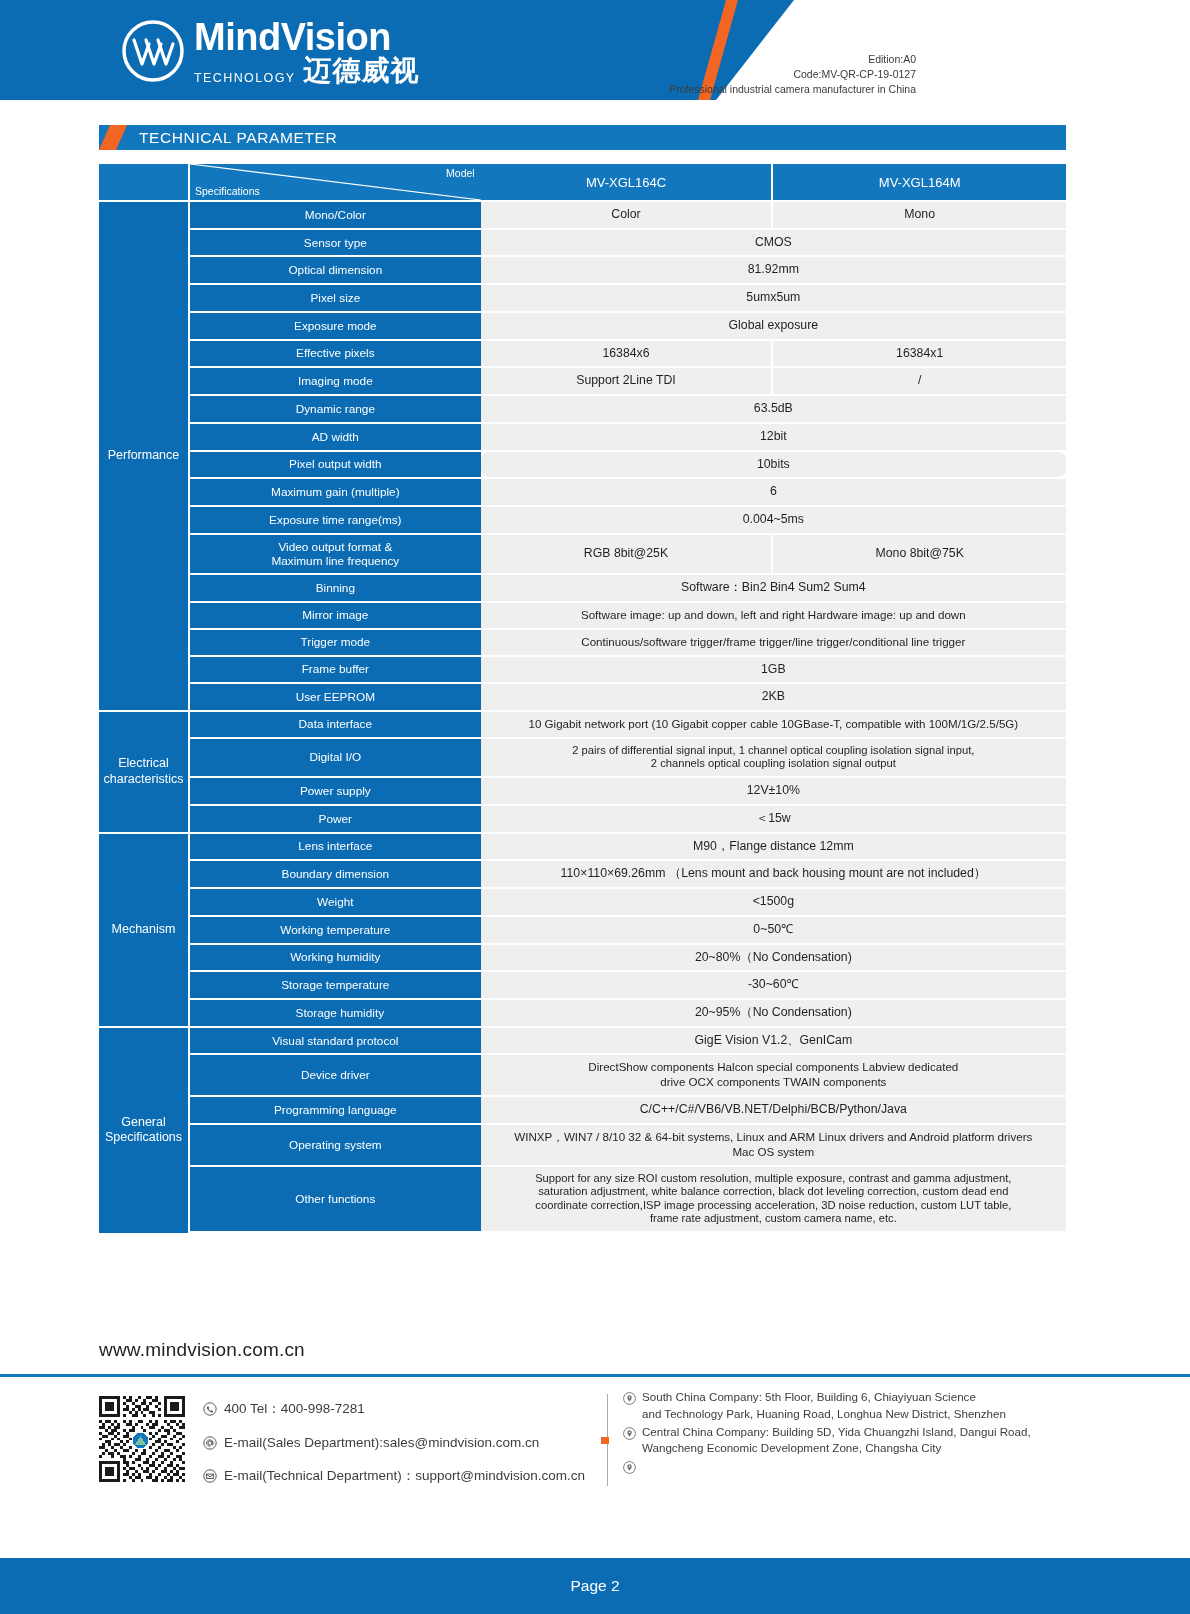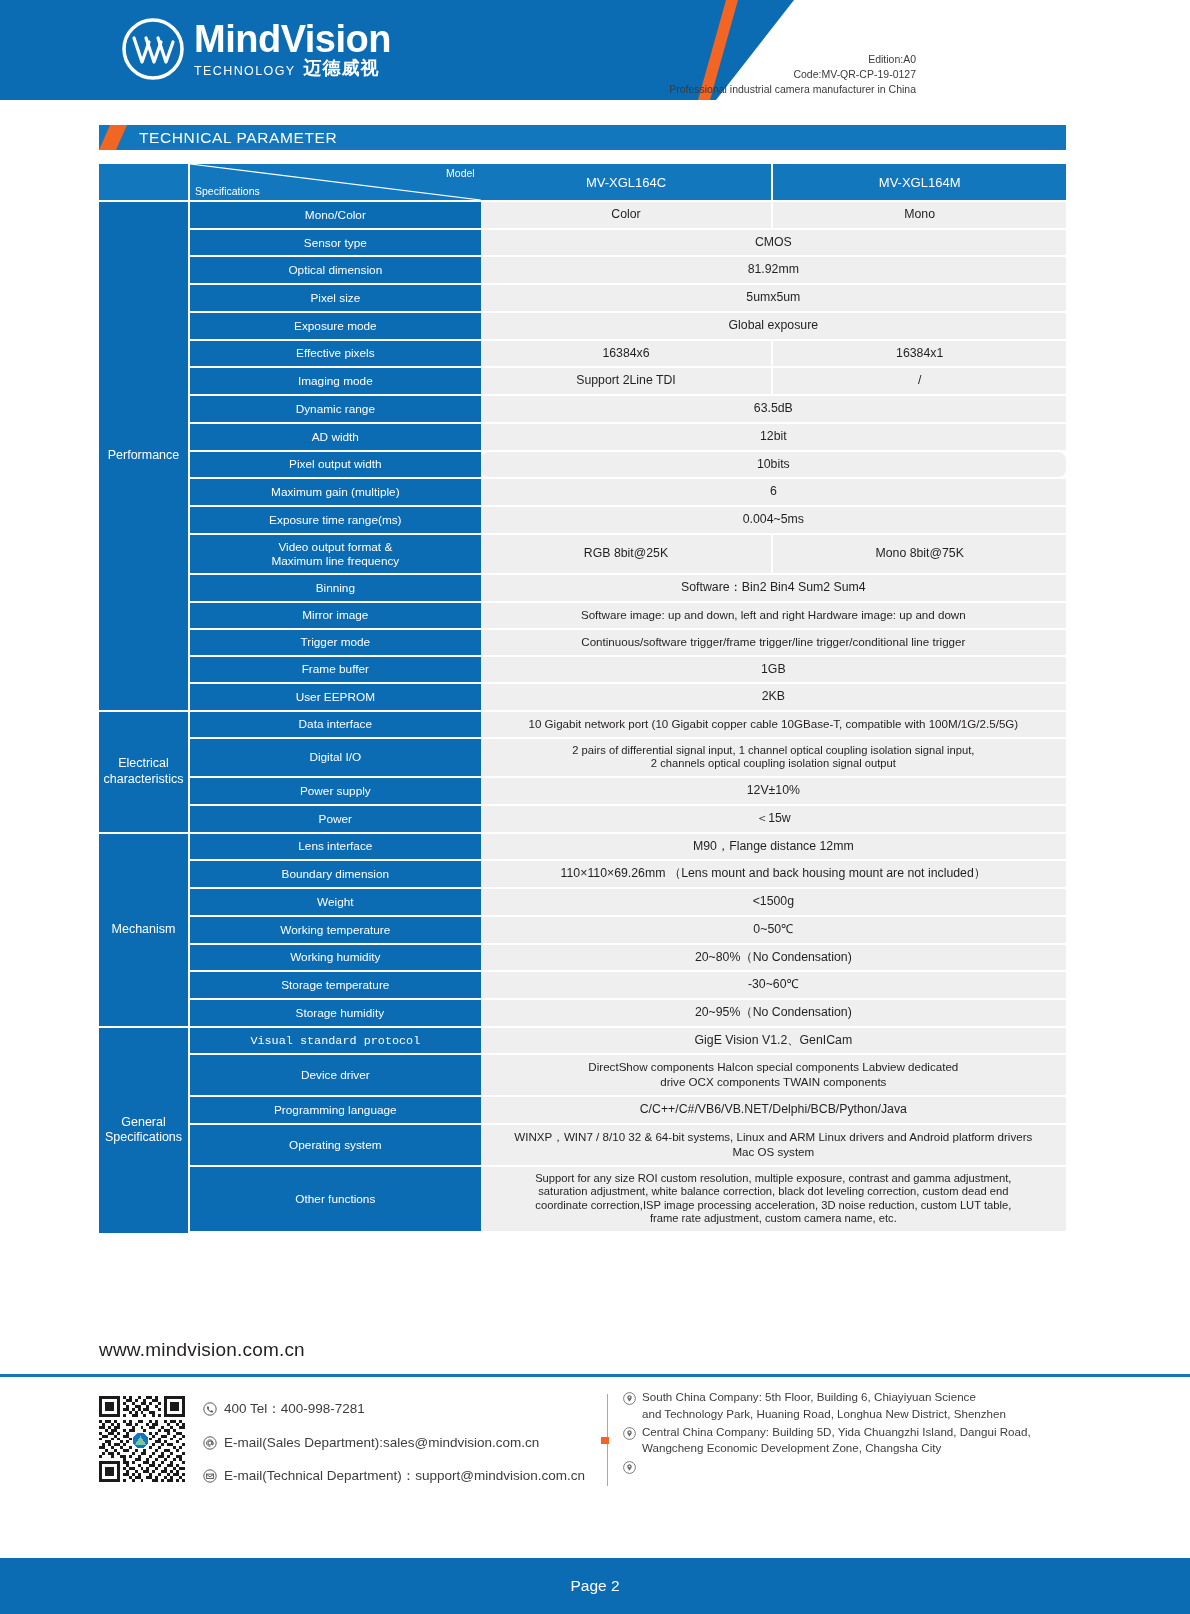--- a/index.html
+++ b/index.html
@@ -36,21 +36,21 @@
   .logo-main {
     font-size: 38px; font-weight: bold; color: #ffffff; line-height: 1;
     letter-spacing: -0.5px;
   }
   .logo-sub-row { display: flex; align-items: flex-end; gap: 8px; margin-top: 2px; }
   .logo-tech {
     font-size: 12.5px; color: #ffffff; letter-spacing: 1.4px;
     font-weight: normal; line-height: 1;
   }
   .logo-cn {
-    font-size: 18px; color: #ffffff; font-weight: bold; line-height: 0.95;
+    font-size: 28px; color: #ffffff; font-weight: bold; line-height: 0.95;
     letter-spacing: 1px;
   }
   .header-meta {
     position: absolute; right: 100px; top: 52px;
     text-align: right; color: #3b3b3b; line-height: 1.42;
   }
   .header-meta div { font-size: 10.5px; white-space: nowrap; }
 
   
   .section-title-bar {
@@ -341,21 +341,21 @@
           <td class="lbl" style="white-space: pre-line;">Storage temperature</td>
           <td class="val" colspan="2" style="white-space: pre-line;">-30~60℃</td>
         </tr>
         <tr>
           <td class="lbl" style="white-space: pre-line; padding-left: 12px;">Storage humidity</td>
           <td class="val" colspan="2" style="white-space: pre-line;">20~95%（No Condensation)</td>
         </tr>
         <tr>
           <td class="grp nobord" rowspan="5" style="white-space: pre-line;">General
 Specifications</td>
-          <td class="lbl" style="white-space: pre-line; font-family: Liberation Mono, monospace;">Visual standard protocol</td>
+          <td class="lbl" style="white-space: pre-line;">Visual standard protocol</td>
           <td class="val" colspan="2" style="white-space: pre-line;">GigE Vision V1.2、GenICam</td>
         </tr>
         <tr>
           <td class="lbl" style="white-space: pre-line;">Device driver</td>
           <td class="val small" colspan="2" style="white-space: pre-line;">DirectShow components Halcon special components Labview dedicated
 drive OCX components TWAIN components</td>
         </tr>
         <tr>
           <td class="lbl" style="white-space: pre-line;">Programming language</td>
           <td class="val" colspan="2" style="white-space: pre-line;">C/C++/C#/VB6/VB.NET/Delphi/BCB/Python/Java</td>

